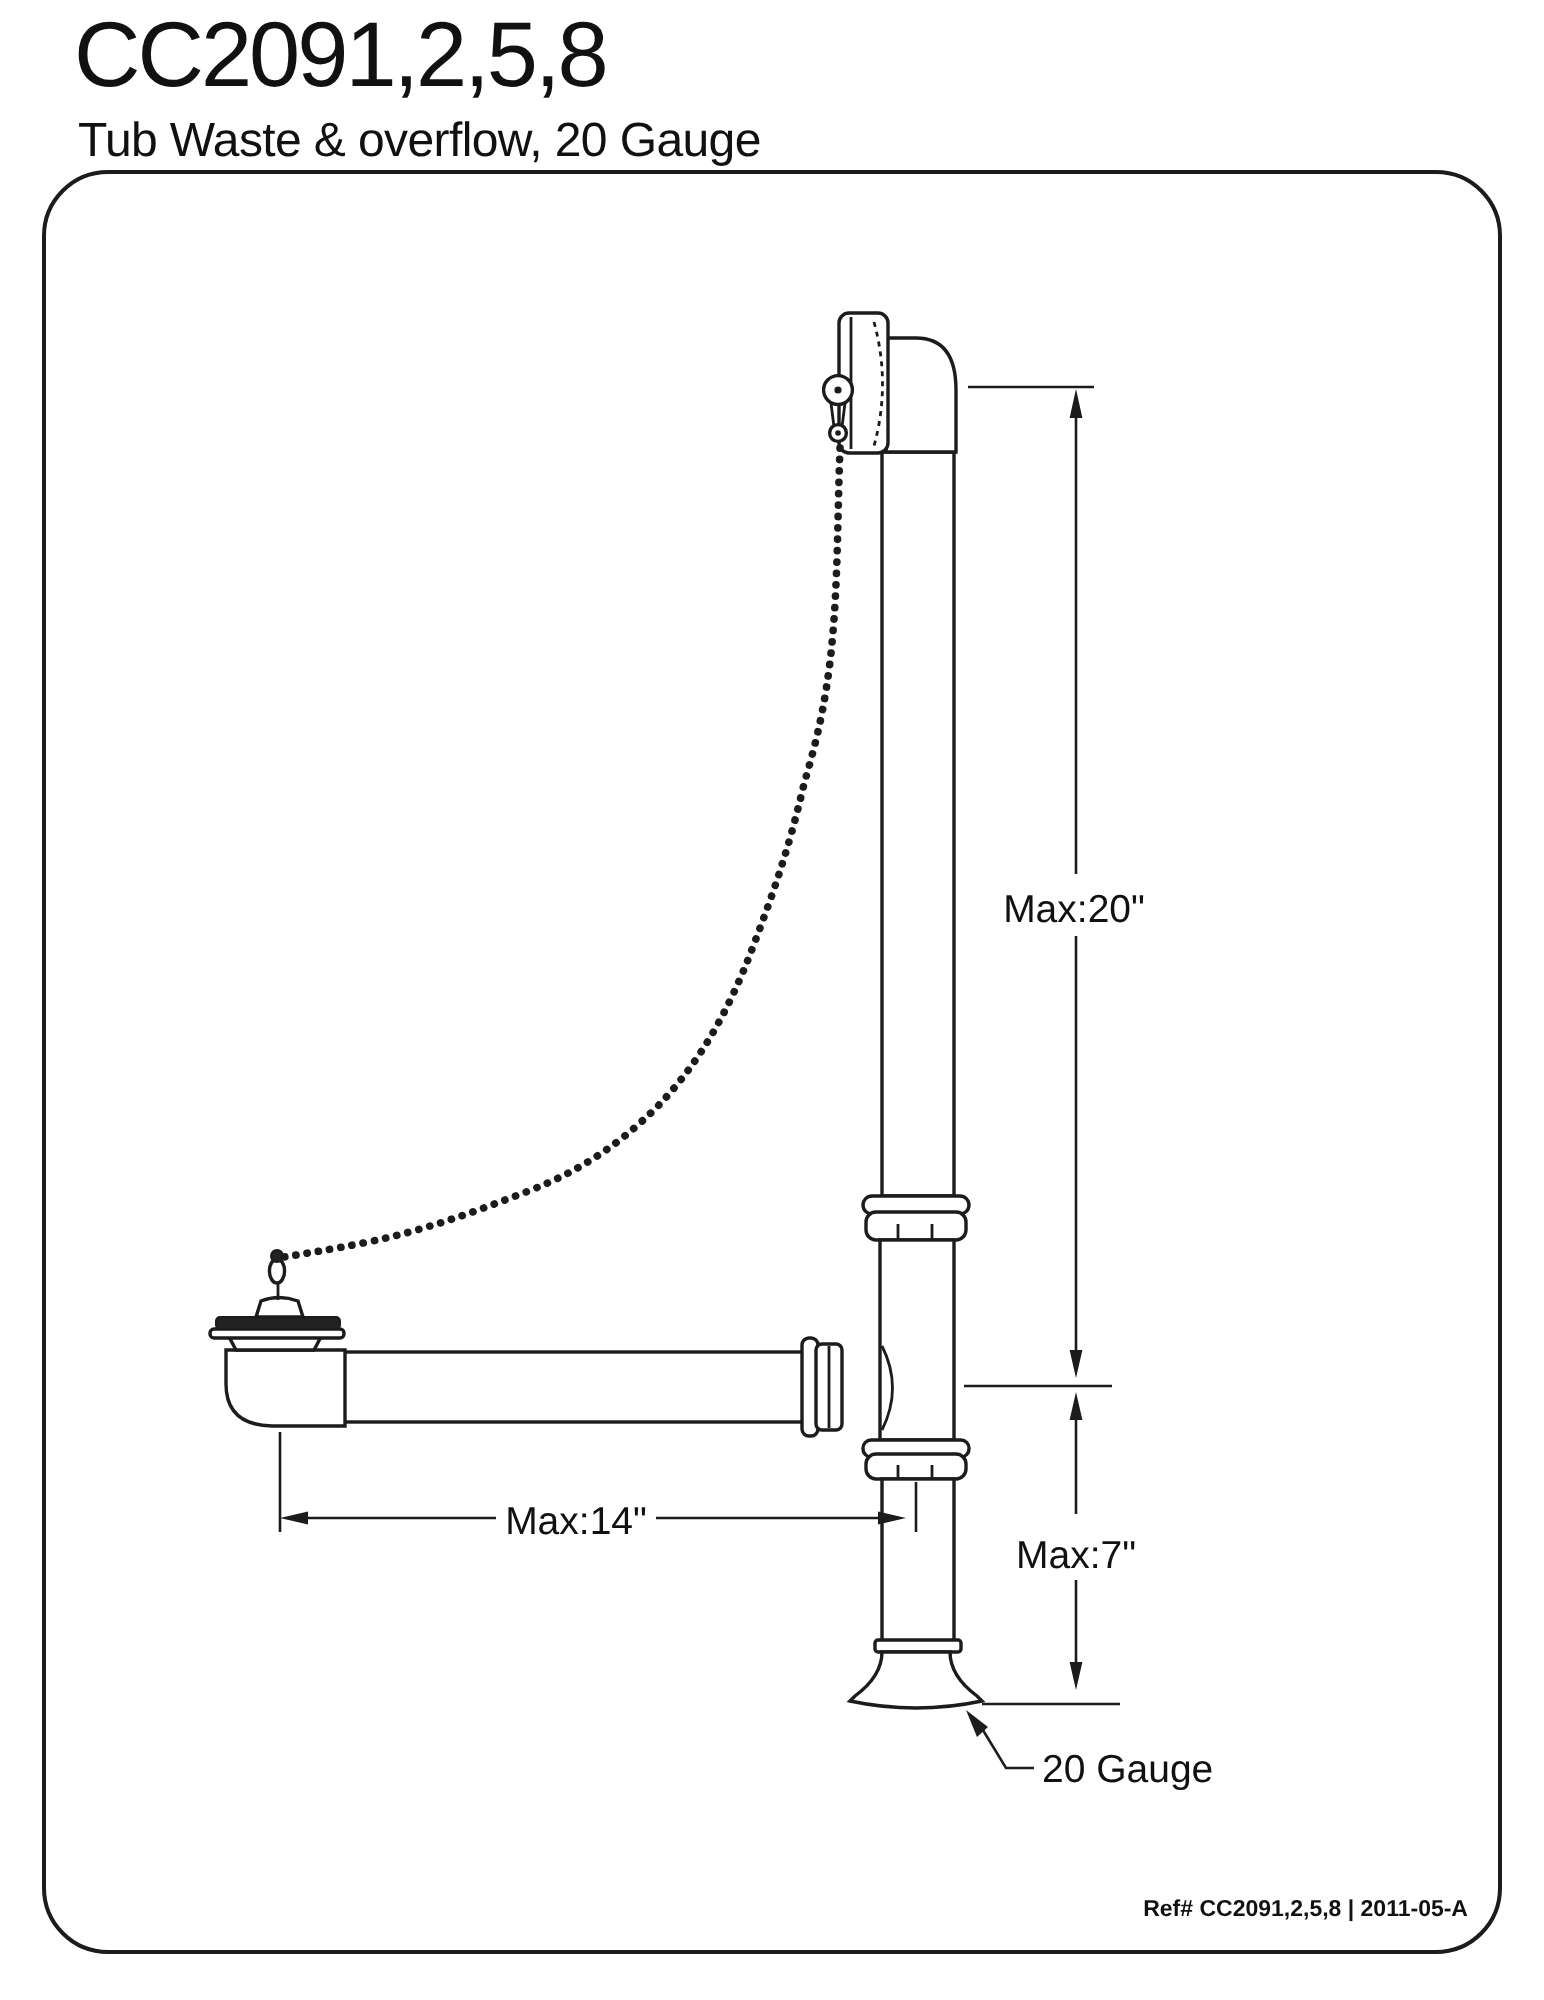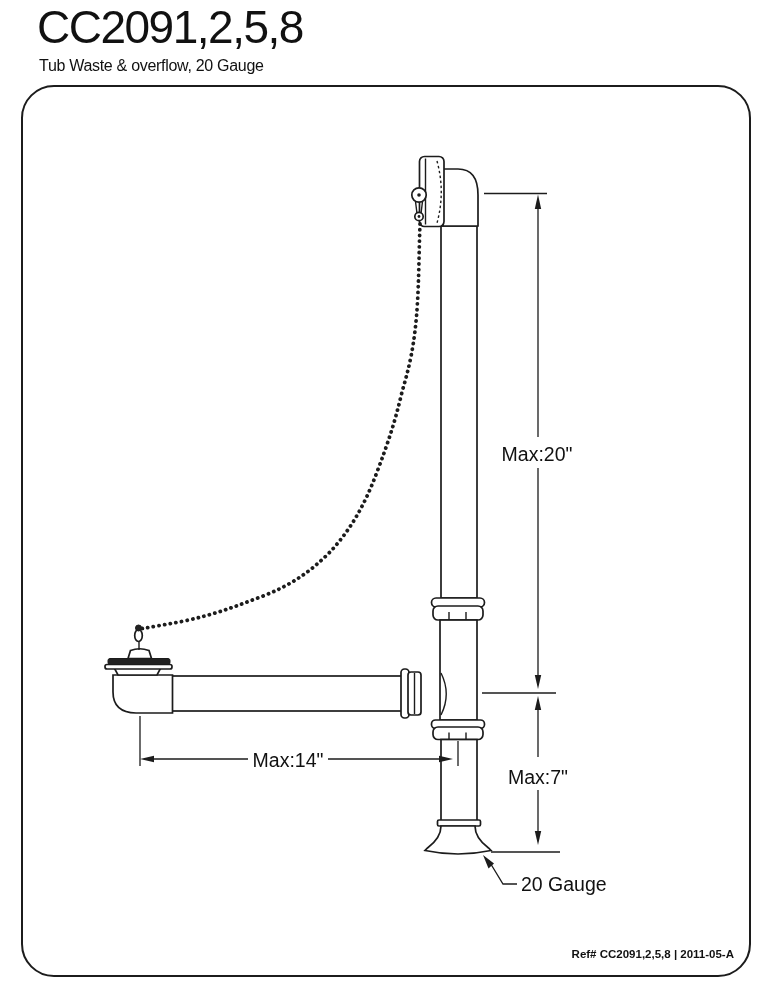--- a/index.html
+++ b/index.html
@@ -21,21 +21,21 @@
     top: 0;
     font-size: 46px;
     font-weight: 400;
     letter-spacing: -1.5px;
     white-space: nowrap;
   }
   .subtitle {
     position: absolute;
     left: 39px;
     top: 57px;
-    font-size: 16px;
+    font-size: 24px;
     letter-spacing: -0.3px;
     white-space: nowrap;
   }
   svg.diagram {
     position: absolute;
     left: 0;
     top: 0;
   }
   svg .part   { stroke: #1c1c1c; stroke-width: 1.7; fill: #ffffff; }
   svg .pline  { stroke: #1c1c1c; stroke-width: 1.4; fill: none; }

